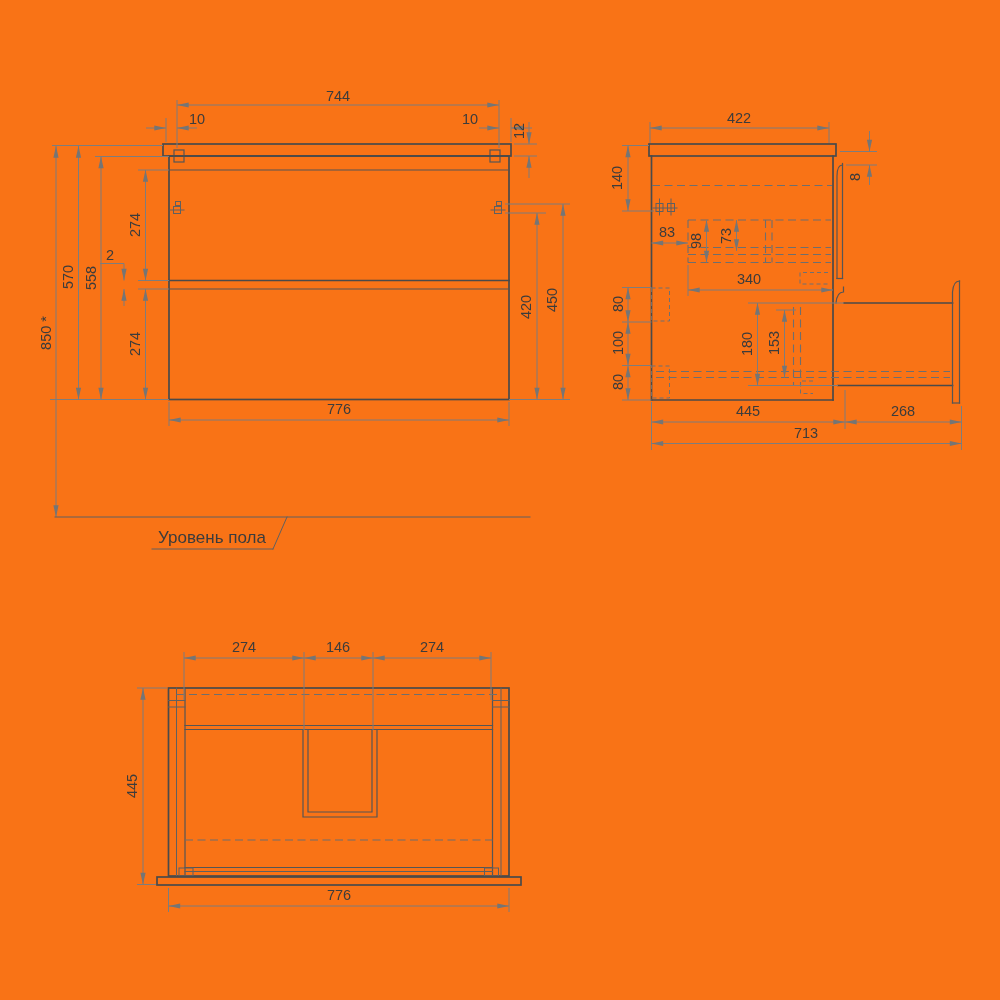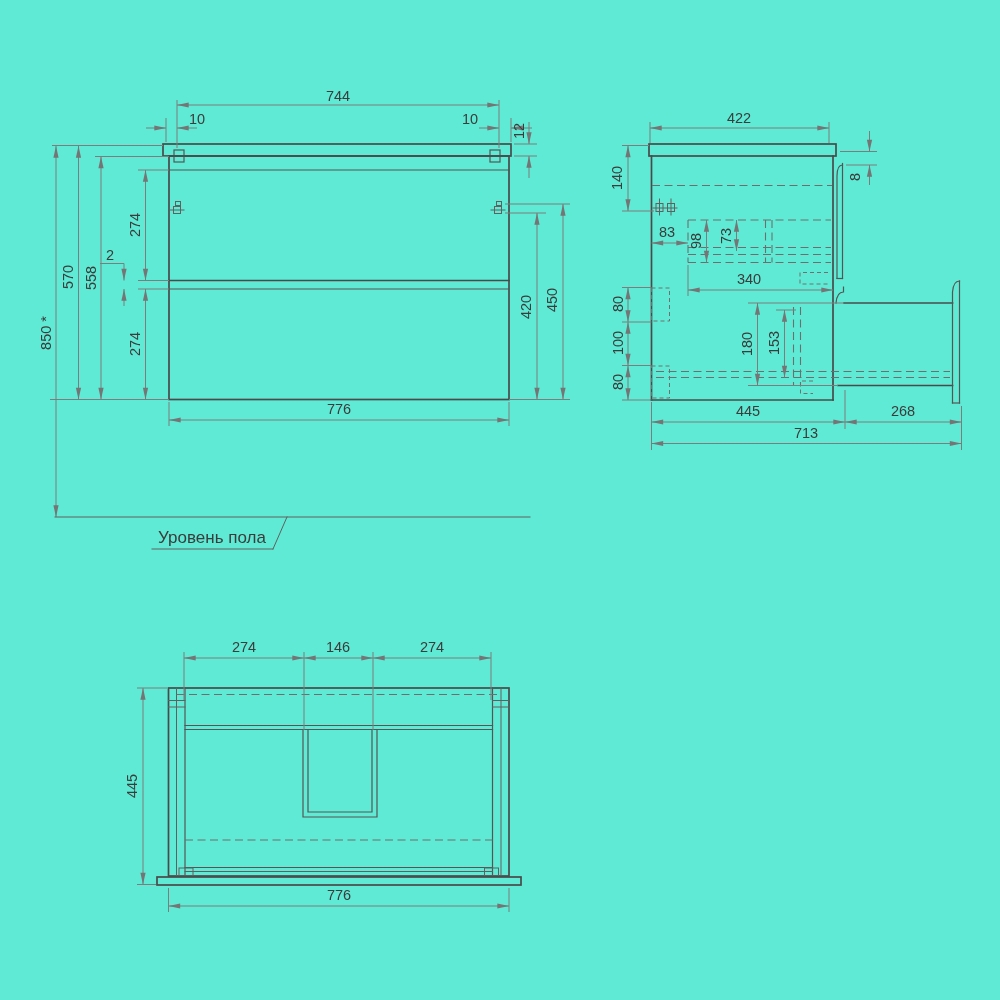--- a/index.html
+++ b/index.html
@@ -1,16 +1,16 @@
 <!DOCTYPE html>
 <html><head>
 <meta charset="utf-8">
 <style>
   html,body{margin:0;padding:0;background:#ffffff;}
-  .canvas{position:relative;width:1000px;height:1000px;background:#5eead4;overflow:hidden;}
+  .canvas{position:relative;width:1000px;height:1000px;background:#f97316;overflow:hidden;}
   svg{display:block;}
   .obj{stroke:#4a4a4a;stroke-width:1.7;fill:none;stroke-linecap:square;}
   .med{stroke:#555555;stroke-width:1.2;fill:none;stroke-linecap:square;}
   .thin{stroke:#606060;stroke-width:1;fill:none;stroke-linecap:square;}
   .dim{stroke:#7d7d7d;stroke-width:1;fill:none;}
   .dash{stroke:#6e6e6e;stroke-width:1.1;fill:none;stroke-dasharray:8 4.5;}
   .dashs{stroke:#707070;stroke-width:1;fill:none;stroke-dasharray:4 3;}
   text{fill:#3c3c3c;font-family:"Liberation Sans","DejaVu Sans",sans-serif;font-size:14.5px;}
   .tf{font-size:17px;}
   marker path{fill:#757575;stroke:none;}

